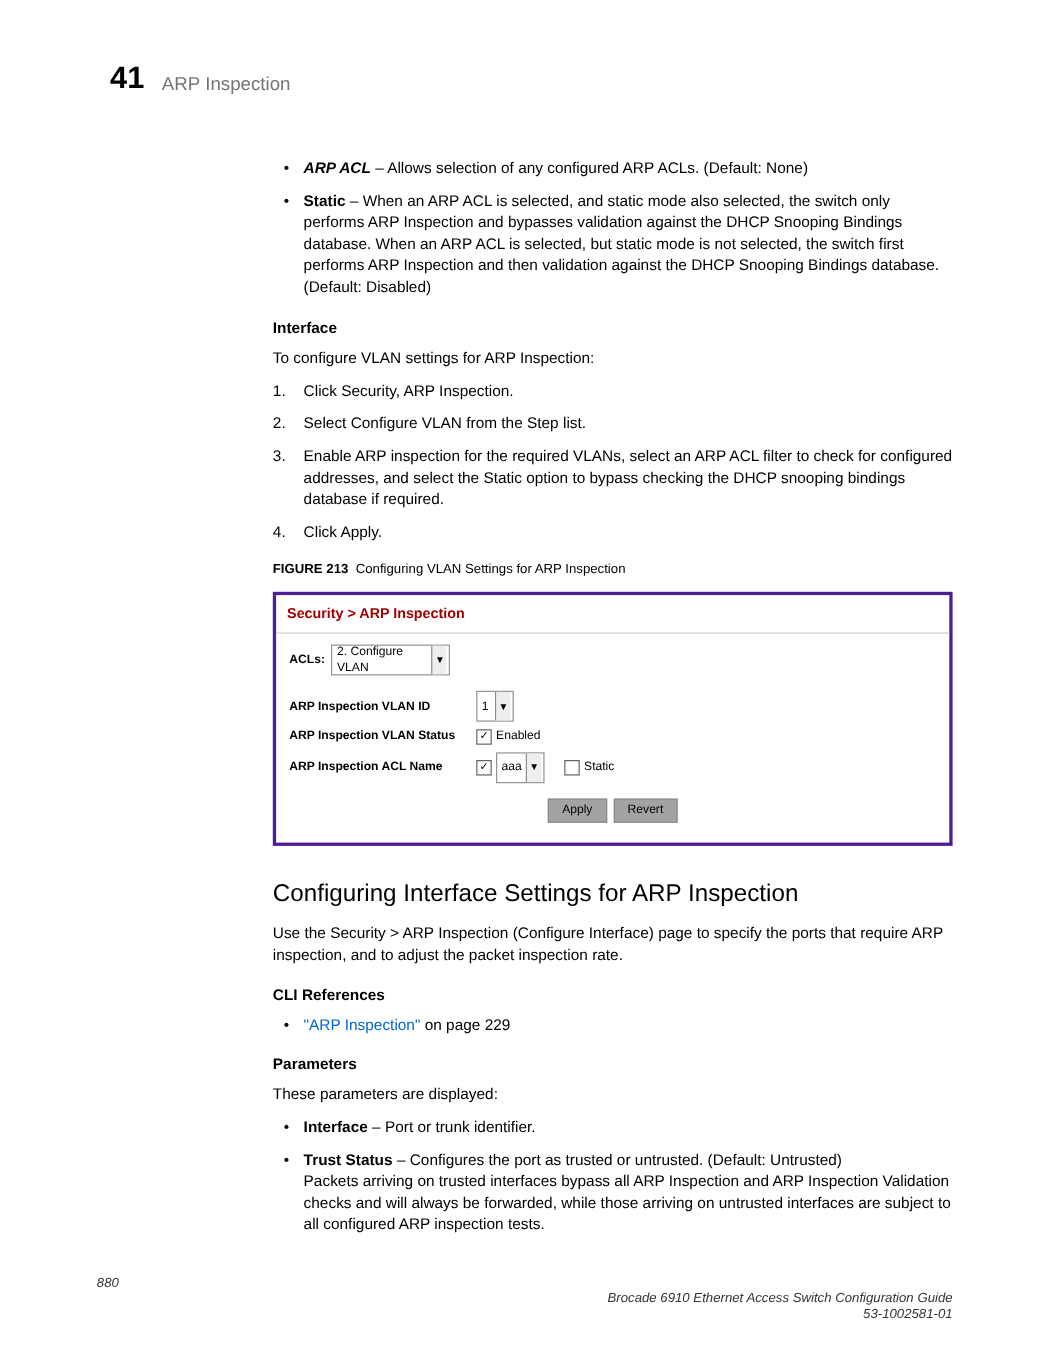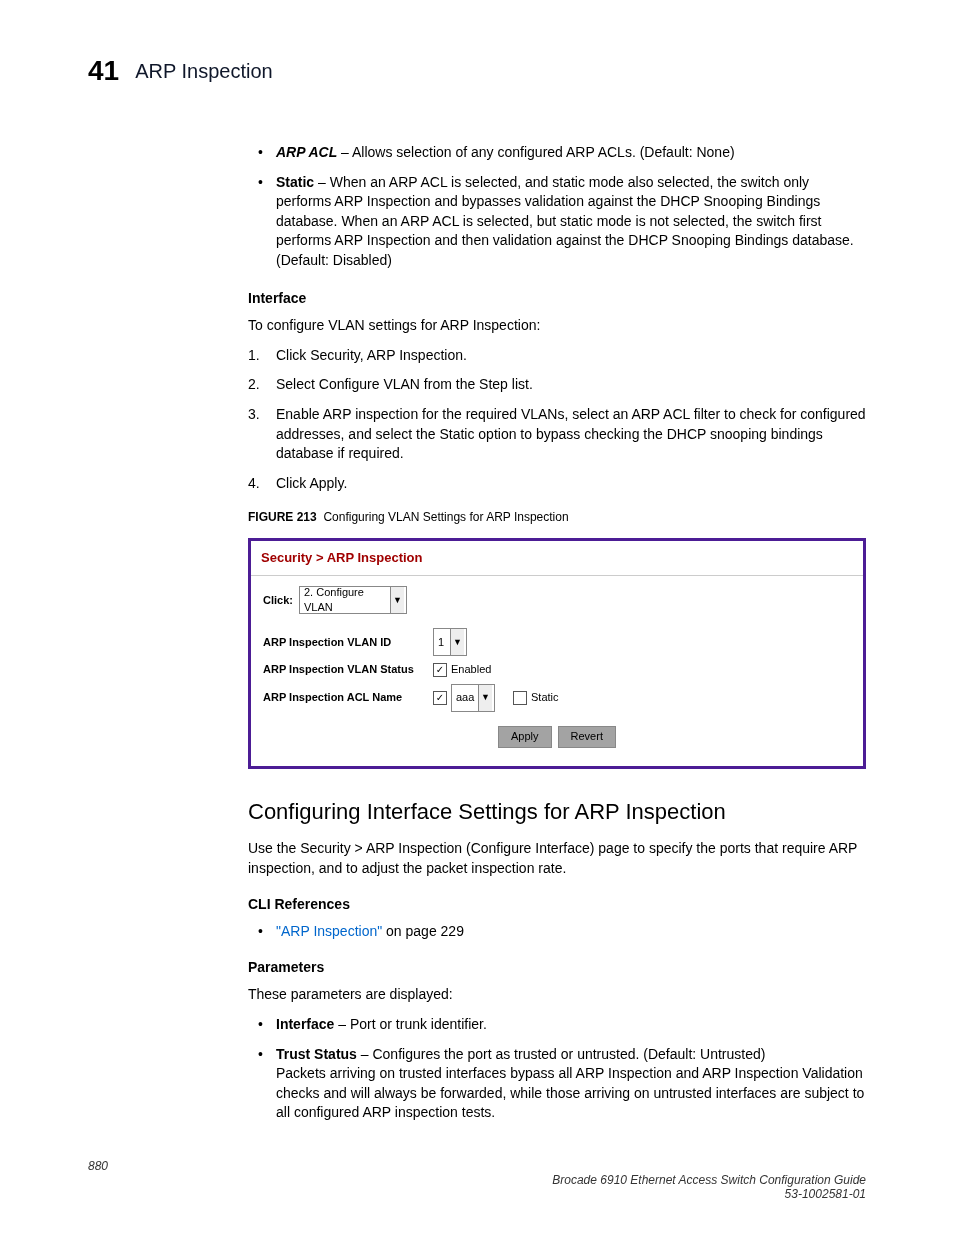--- a/index.html
+++ b/index.html
@@ -13,32 +13,33 @@
     height: 1235px;
     position: relative;
     box-sizing: border-box;
   }
   .page {
     padding: 55px 88px 40px 88px;
     box-sizing: border-box;
   }
   .header-row {
     display: flex;
-    align-items: center;
+    align-items: flex-end;
     gap: 16px;
     margin-bottom: 56px;
+    margin-left: 12px;
   }
   .chapter-num {
     font-size: 28px;
     font-weight: bold;
     font-family: Helvetica, Arial, sans-serif;
   }
   .chapter-title {
-    font-size: 20px;
-    color: #0f172a;
+    font-size: 17px;
+    color: #737373;
   }
   .content {
     margin-left: 160px;
     line-height: 1.4;
   }
   ul.bullets {
     list-style: none;
     padding-left: 0;
     margin: 0 0 18px 0;
   }
@@ -216,21 +217,21 @@
 
     <div class="figure-cap">
       <span class="fig-label">FIGURE 213</span>&nbsp;&nbsp;<span>Configuring VLAN Settings for ARP Inspection</span>
     </div>
 
     <div class="figure">
       <div class="figure-header">Security &gt; ARP Inspection</div>
       <div class="figure-body">
 
         <div class="step-row">
-          <span class="step-label">Click:</span>
+          <span class="step-label">ACLs:</span>
           <span class="dropdown step-dropdown">
             <span style="flex:1;">2. Configure VLAN</span>
             <span class="dd-btn">▼</span>
           </span>
         </div>
 
         <div class="form-row">
           <span class="form-label">ARP Inspection VLAN ID</span>
           <span class="dropdown" style="width:34px;">
             <span style="flex:1;">1</span>

